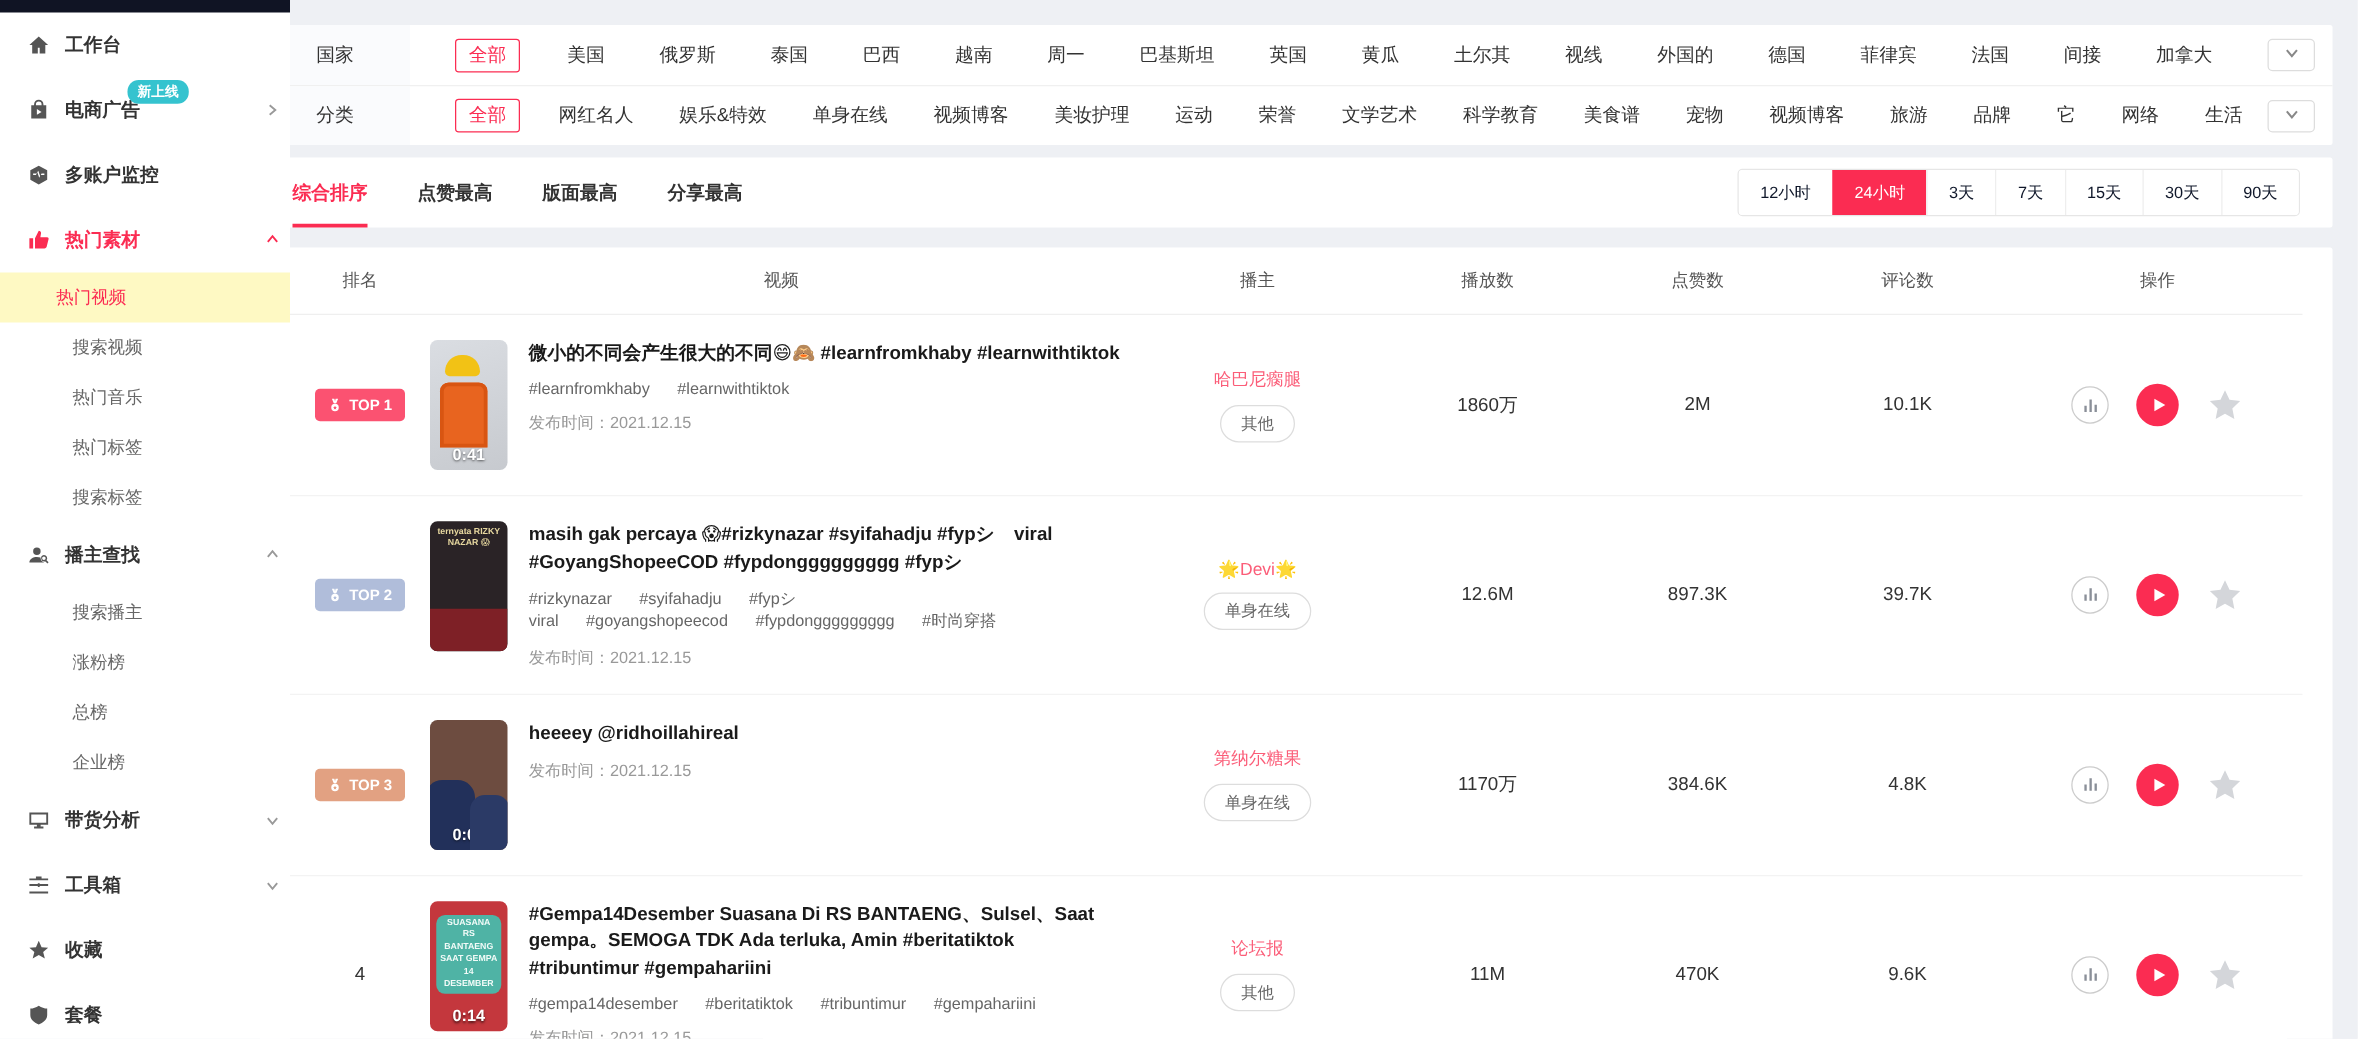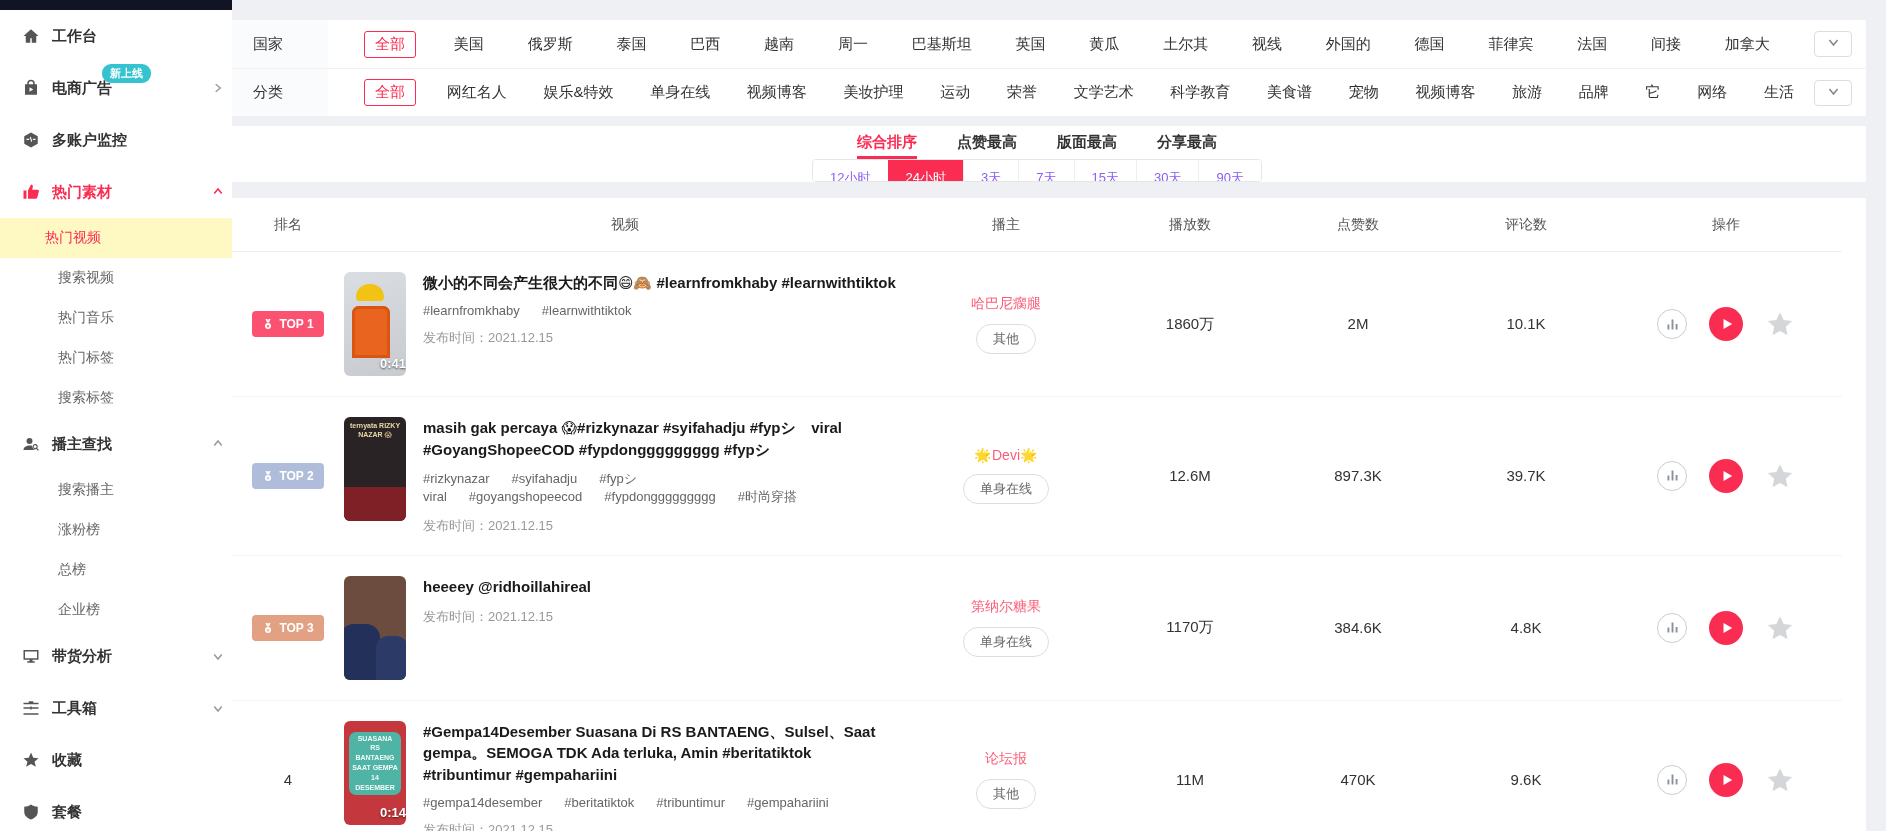--- a/index.html
+++ b/index.html
@@ -42,27 +42,27 @@
     padding:0 90px 0 36px;}
   .filter-row.category .filter-options{padding-right:66px;}
   .filter-option{font-size:15px;color:#333;cursor:pointer;padding:3px 6px;white-space:nowrap;}
   .filter-option.selected{color:var(--accent);border:1px solid var(--accent);border-radius:3px;padding:3px 10px;}
   .expand-btn{position:absolute;right:14px;top:50%;transform:translateY(-50%);width:38px;height:26px;
     background:#fff;border:1px solid #ddd;border-radius:4px;cursor:pointer;display:flex;
     align-items:center;justify-content:center;}
   .expand-btn svg{width:13px;height:13px;stroke:#888;fill:none;stroke-width:2;}
 
   .tabs-bar{margin-top:10px;background:#fff;border-radius:2px;display:flex;align-items:center;
-    justify-content:space-between;padding:0 26px;height:56px;flex-direction:column;}
+    justify-content:space-between;padding:0 26px;height:56px;}
   .tabs{display:flex;gap:40px;height:100%;}
   .tab{display:flex;align-items:center;font-size:15px;font-weight:700;color:#333;cursor:pointer;
     border-bottom:3px solid transparent;padding-top:3px;}
   .tab.active{color:var(--accent);border-bottom-color:var(--accent);}
   .time-group{display:flex;border:1px solid #e6e6e6;border-radius:4px;overflow:hidden;}
-  .time-btn{padding:9px 17px;font-size:13px;color:#8b5cf6;background:#fff;cursor:pointer;white-space:nowrap;}
+  .time-btn{padding:9px 17px;font-size:13px;color:#0f172a;background:#fff;cursor:pointer;white-space:nowrap;}
   .time-btn + .time-btn{border-left:1px solid #eee;}
   .time-btn.active{background:var(--accent);color:#fff;border-left-color:var(--accent);}
 
   .table-card{margin-top:16px;background:#fff;border-radius:2px;padding:0 24px;min-height:565px;}
   .t-header{display:flex;align-items:center;height:54px;border-bottom:1px solid #efefef;
     font-size:14px;color:#555;}
   .t-row{display:flex;align-items:center;padding:20px 0;border-bottom:1px solid #f3f3f3;}
   .col-rank{width:112px;flex:0 0 112px;text-align:center;}
   .col-video{flex:1;text-align:center;}
   .col-creator{width:200px;flex:0 0 200px;text-align:center;}
@@ -72,21 +72,21 @@
   .rank-badge{display:inline-flex;align-items:center;justify-content:center;gap:5px;width:72px;
     height:26px;border-radius:4px;color:#fff;font-size:12px;font-weight:700;}
   .rank-badge svg{width:12px;height:12px;fill:#fff;}
   .rank-top1{background:#fb5271;}
   .rank-top2{background:#b0bdda;}
   .rank-top3{background:#e2a182;}
   .rank-plain{font-size:15px;color:#333;}
 
   .video-cell{display:flex;gap:17px;text-align:left;}
   .thumb{position:relative;width:62px;height:104px;border-radius:6px;overflow:hidden;flex:0 0 62px;}
-  .duration{position:absolute;bottom:5px;left:0;right:0;text-align:right;color:#fff;
+  .duration{position:absolute;bottom:5px;left:0;right:0;text-align:center;color:#fff;
     font-size:13px;font-weight:700;text-shadow:0 1px 2px rgba(0,0,0,.6);}
   .thumb-worker{background:linear-gradient(160deg,#dadde2,#c7cacf);}
   .thumb-worker::before{content:"";position:absolute;top:12px;left:12px;width:28px;height:17px;
     background:#f2c215;border-radius:14px 14px 4px 4px;}
   .thumb-worker::after{content:"";position:absolute;top:34px;left:8px;width:38px;height:52px;
     background:#e8641f;border-radius:7px 7px 0 0;box-shadow:inset 0 0 0 3px #d85512;}
   .thumb-press{background:#2a2326;}
   .thumb-press::after{content:"";position:absolute;bottom:0;left:0;right:0;height:34px;background:#7e2026;}
   .thumb-text-top{position:absolute;top:4px;left:3px;right:3px;color:#e8d9a0;font-size:7px;
     font-weight:700;text-align:center;z-index:2;line-height:1.3;}

